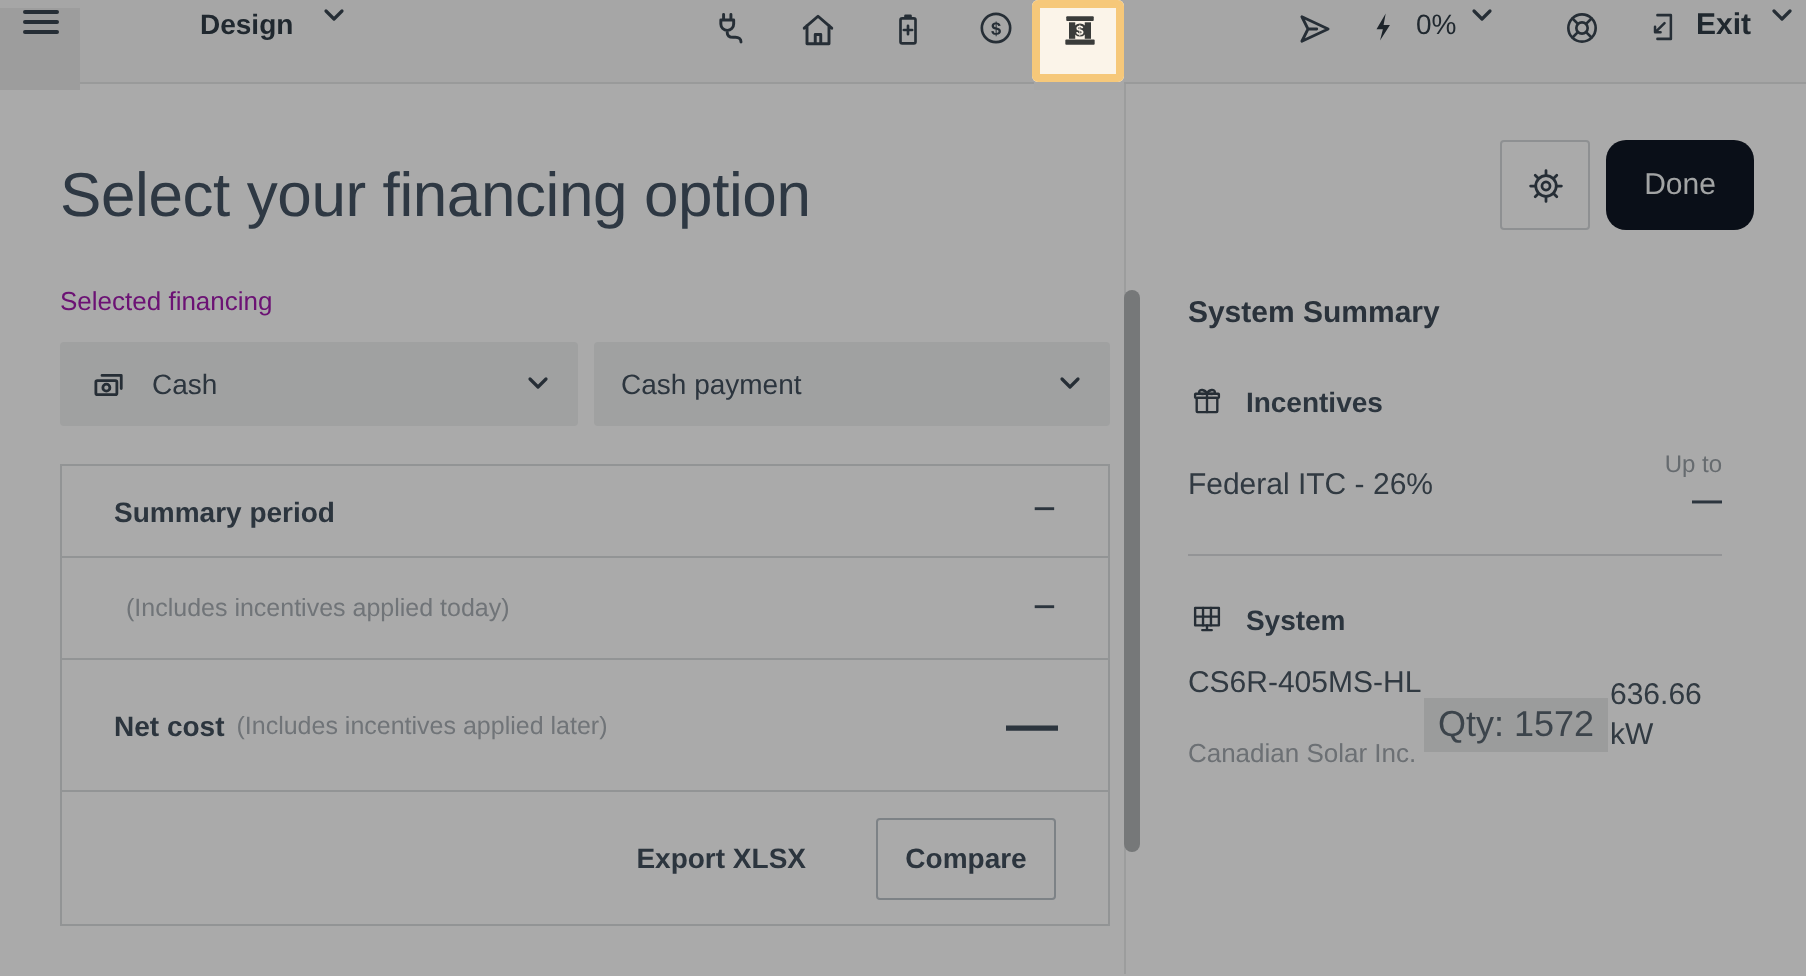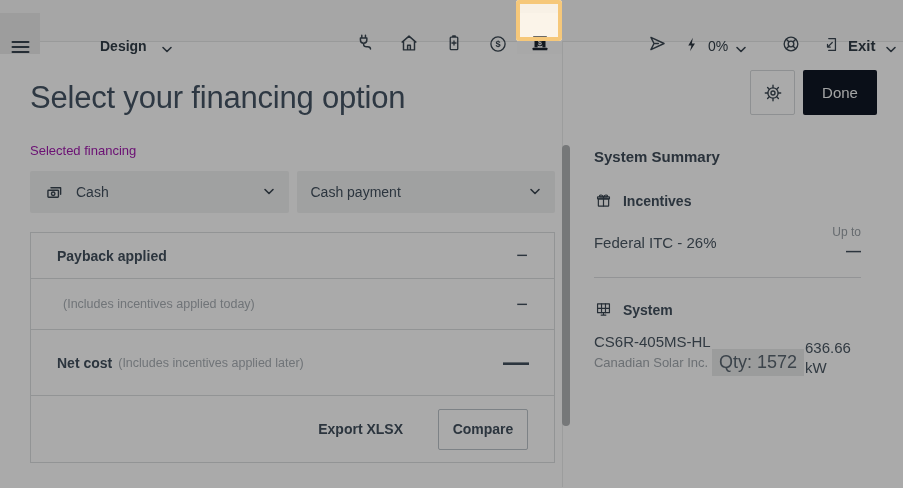--- a/index.html
+++ b/index.html
@@ -2,21 +2,21 @@
 <html><head>
 <meta charset="utf-8">
 <style>
   * { margin:0; padding:0; box-sizing:border-box; }
   html,body { width:903px; height:488px; overflow:hidden; }
   body { font-family:"Liberation Sans", sans-serif; background:#fff; color:#42505e; }
   .app { position:relative; width:903px; height:488px; background:#ffffff; overflow:hidden; }
 
   
   .topbar { position:relative; height:42px; background:#f9fafa; border-bottom:1px solid #e6e7e8; z-index:1; }
-  .tb-item { position:absolute; top:13px; height:41px; display:flex; align-items:flex-end; }
+  .tb-item { position:absolute; top:4px; height:41px; display:flex; align-items:flex-start; }
   .tb-btn { cursor:pointer; justify-content:center; }
   .hamburger { left:0; width:40px; background:#ececec; justify-content:center; }
   .design-group { left:100px; gap:14px; font-size:14px; font-weight:600; color:#313d47; }
   .icon-btn { width:26px; justify-content:center; }
   svg.ic { stroke:#3a4651; fill:none; stroke-width:1.6; stroke-linecap:round; stroke-linejoin:round; }
   .bank-btn { left:517px; width:45px; justify-content:center; background:#fdfdfd; }
   .power-group { left:684px; gap:7px; font-size:14px; color:#313d47; }
   .exit-group { left:820px; gap:9px; font-size:15px; font-weight:600; color:#313d47; }
 
   
@@ -42,35 +42,35 @@
   .acc-row:nth-child(3) .acc-ind { font-size:26px; font-weight:700; letter-spacing:-1px; }
   .acc-footer { height:66px; display:flex; align-items:center; justify-content:flex-end; gap:35px; padding:0 26px; }
   .export-link { font-size:14px; font-weight:700; color:#42505e; background:none; border:none; cursor:pointer; font-family:inherit; }
   .compare-btn { width:90px; height:41px; border:1px solid #bcc3c9; background:transparent; border-radius:2px; font-family:inherit; font-size:14px; font-weight:700; color:#42505e; cursor:pointer; }
 
   .scroll-thumb { position:absolute; left:562px; top:145px; width:8px; height:281px; background:#b1b4b6; border-radius:4px; z-index:2; cursor:pointer; }
 
   
   .panel-actions { display:flex; justify-content:flex-end; gap:8px; }
   .gear-btn { width:45px; height:45px; border:1px solid #d5d9db; background:transparent; border-radius:2px; display:flex; align-items:center; justify-content:center; cursor:pointer; }
-  .done-btn { width:74px; height:45px; background:#101724; color:#f4f6f7; border:none; border-radius:2px; font-family:inherit; font-size:15px; cursor:pointer; }
+  .done-btn { width:74px; height:45px; background:#101724; color:#f4f6f7; border:none; border-radius:10px; font-family:inherit; font-size:15px; cursor:pointer; }
   .panel-title { margin-top:33px; font-size:15px; font-weight:700; color:#3f4c59; }
   .sections { padding-right:16px; }
   .sec-head { margin-top:26px; display:flex; align-items:center; gap:10px; font-size:14px; font-weight:700; color:#42505e; }
   .incentive-row { margin-top:15px; display:flex; justify-content:space-between; }
   .incentive-name { font-size:15px; color:#4a5763; align-self:center; }
   .incentive-val { text-align:right; }
   .upto { font-size:12px; color:#9aa1a7; }
   .dashval { font-size:15px; font-weight:700; color:#42505e; margin-top:3px; }
   hr.divider { margin-top:18px; border:none; border-top:1px solid #dddfe1; }
   .sec-head.system { margin-top:22px; }
   .module-row { margin-top:13px; display:flex; align-items:flex-start; }
   .module-col { width:118px; }
   .module-name { font-size:15px; color:#4a5763; line-height:1.35; }
-  .mfr { margin-top:3px; font-size:13px; color:#a2a8ae; }
+  .mfr { margin-top:17px; font-size:13px; color:#a2a8ae; }
   .qty-badge { margin-left:auto; background:#e9eaea; color:#5a6671; font-size:18px; padding:3px 7px; margin-top:17px; white-space:nowrap; }
   .capacity { width:56px; font-size:15px; color:#4a5763; line-height:1.35; margin-top:6px; margin-left:1px; }
 
   
   .spotlight { position:absolute; left:516px; top:0; width:46px; height:41px; border:4px solid #f6c87a; border-radius:3px; background:rgba(244,196,120,0.15); box-shadow:0 0 0 2000px rgba(0,0,0,0.335); z-index:40; pointer-events:none; }
 </style>
 </head>
 <body>
 
 <div class="app">
@@ -185,21 +185,21 @@
         <div class="select">
           <span>Cash payment</span>
           <svg class="ic chev" width="12" height="8" viewBox="0 0 12 8">
               <path d="M2 1.5l4 4 4-4"></path>
             </svg>
         </div>
       </div>
 
       <div class="accordion">
         <div class="acc-row">
-          <span class="acc-title">Payback applied</span>
+          <span class="acc-title">Summary period</span>
           <span class="acc-note"></span>
           <span class="acc-ind">−</span>
         </div>
         <div class="acc-row">
           <span class="acc-note">(Includes incentives applied today)</span>
           <span class="acc-ind">−</span>
         </div>
         <div class="acc-row">
           <span class="acc-title">Net cost</span>
           <span class="acc-note">(Includes incentives applied later)</span>

